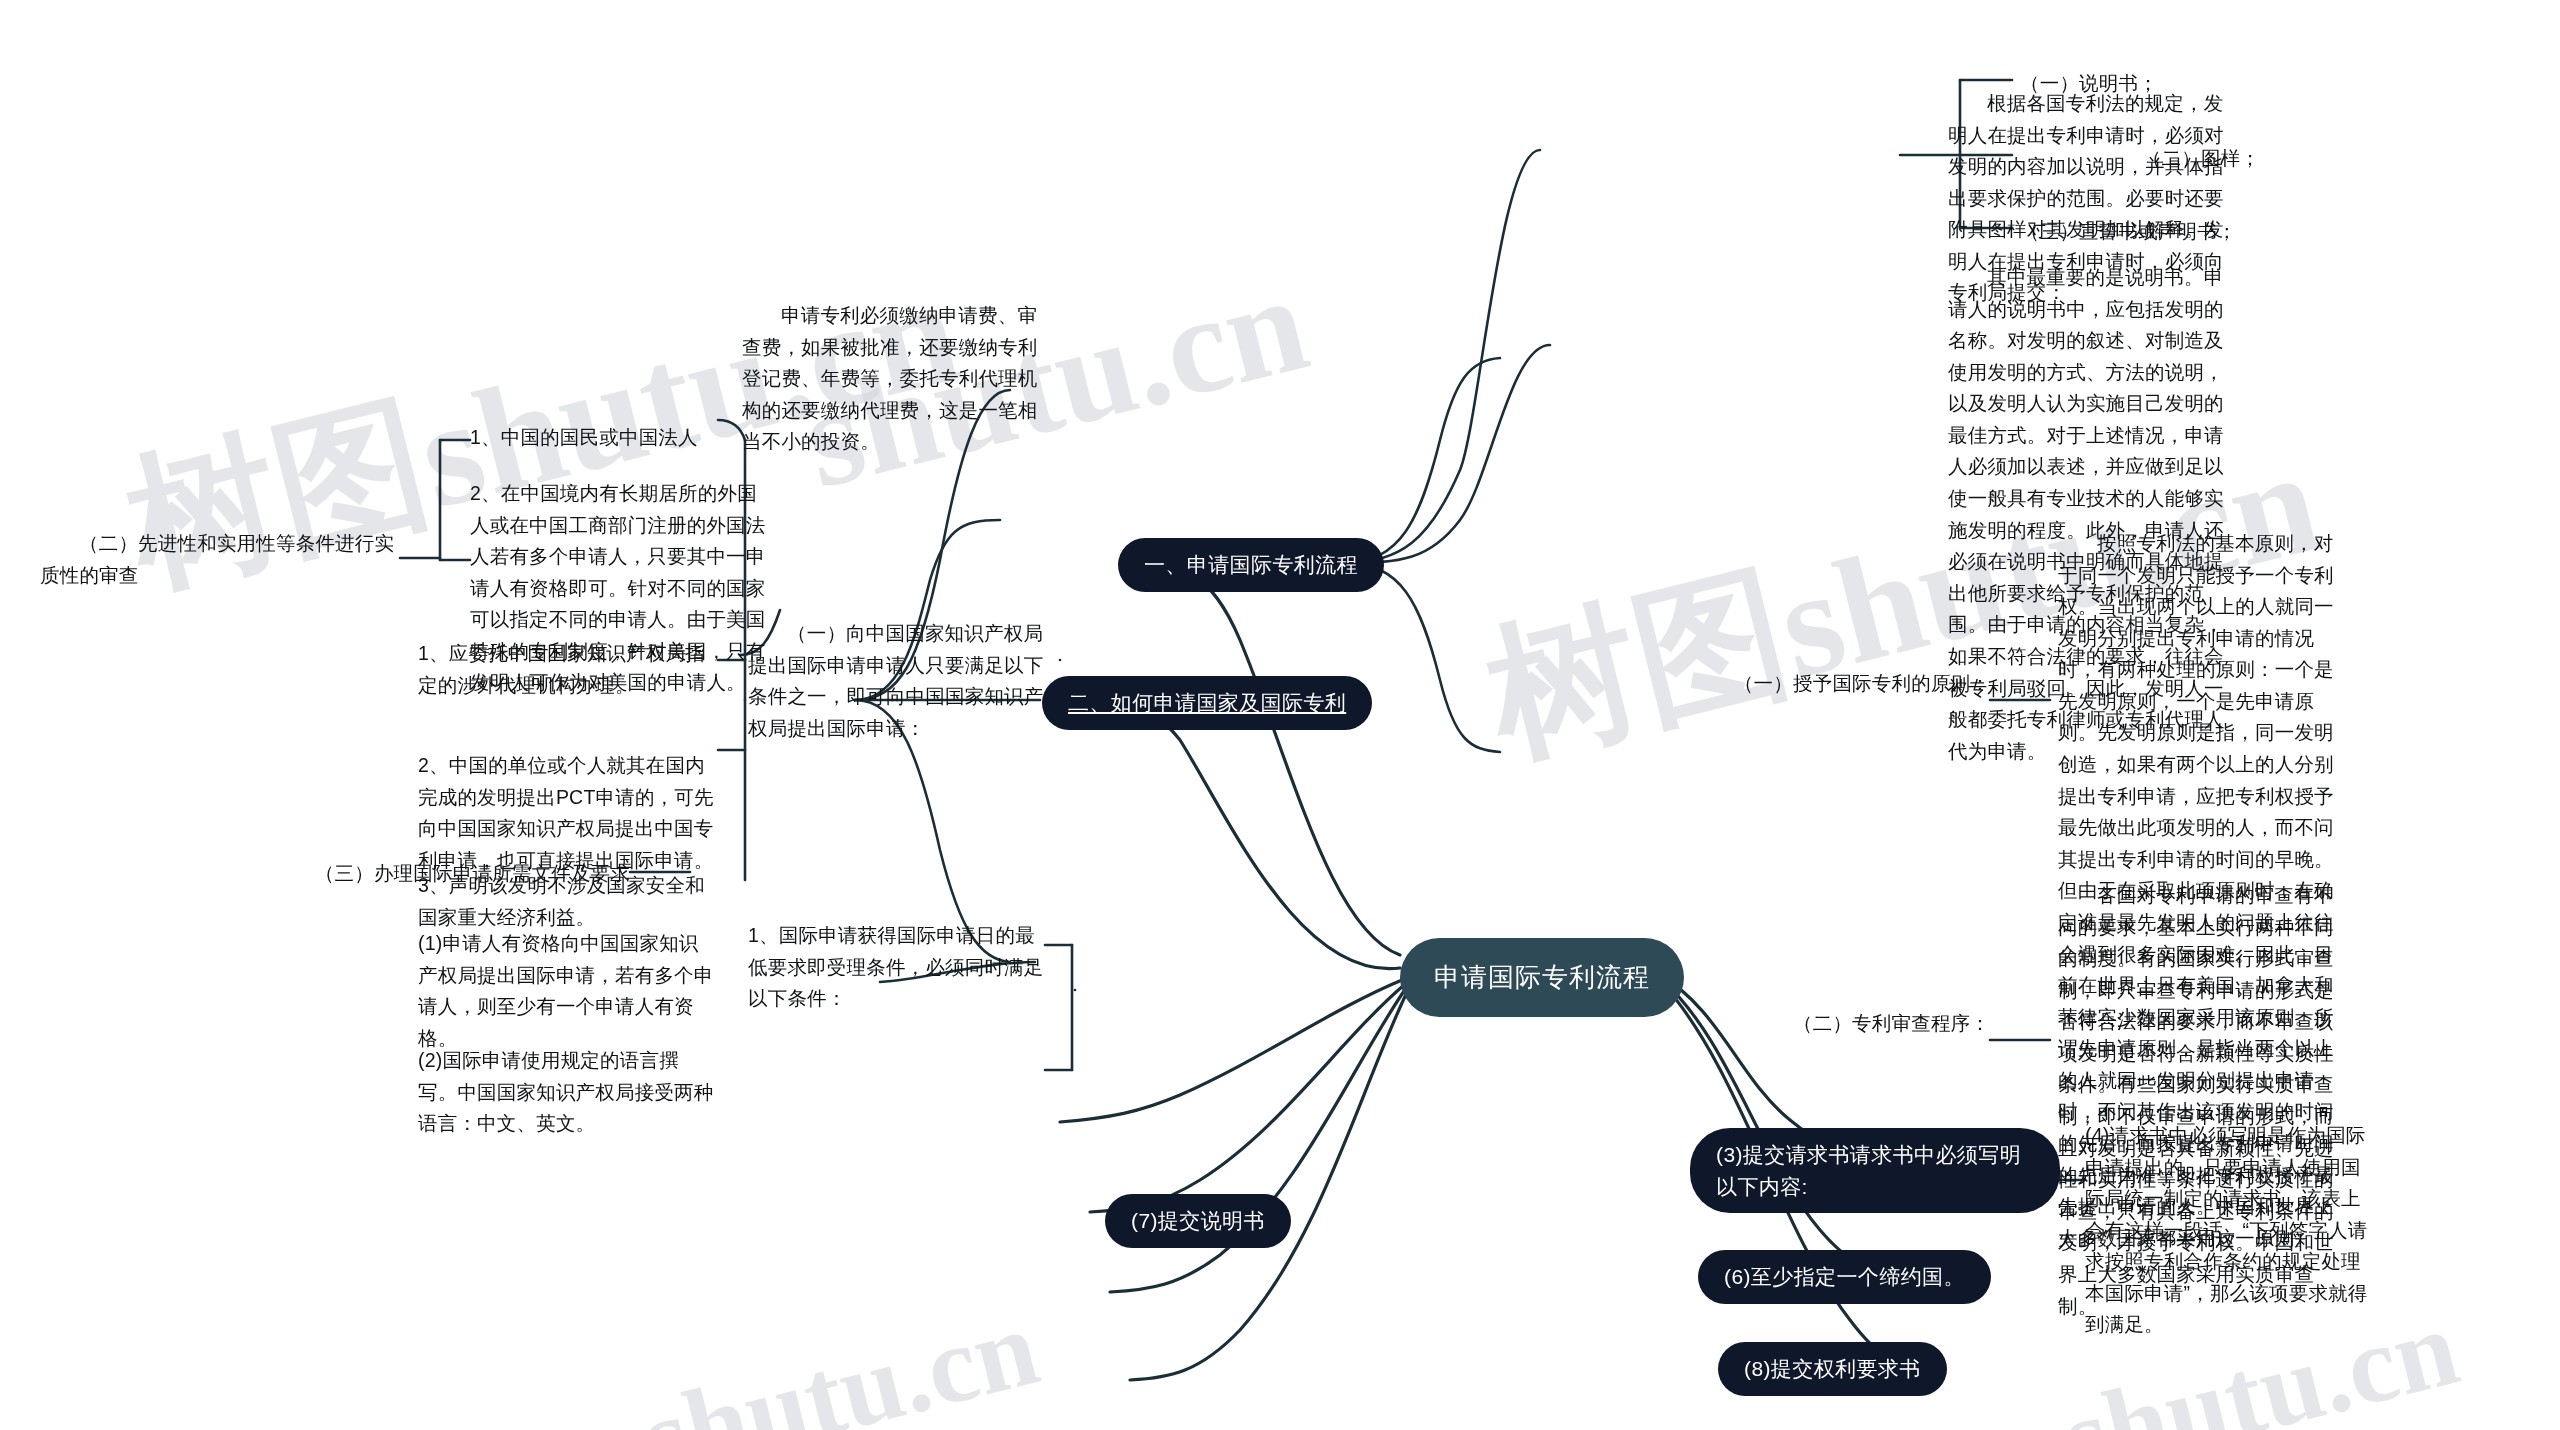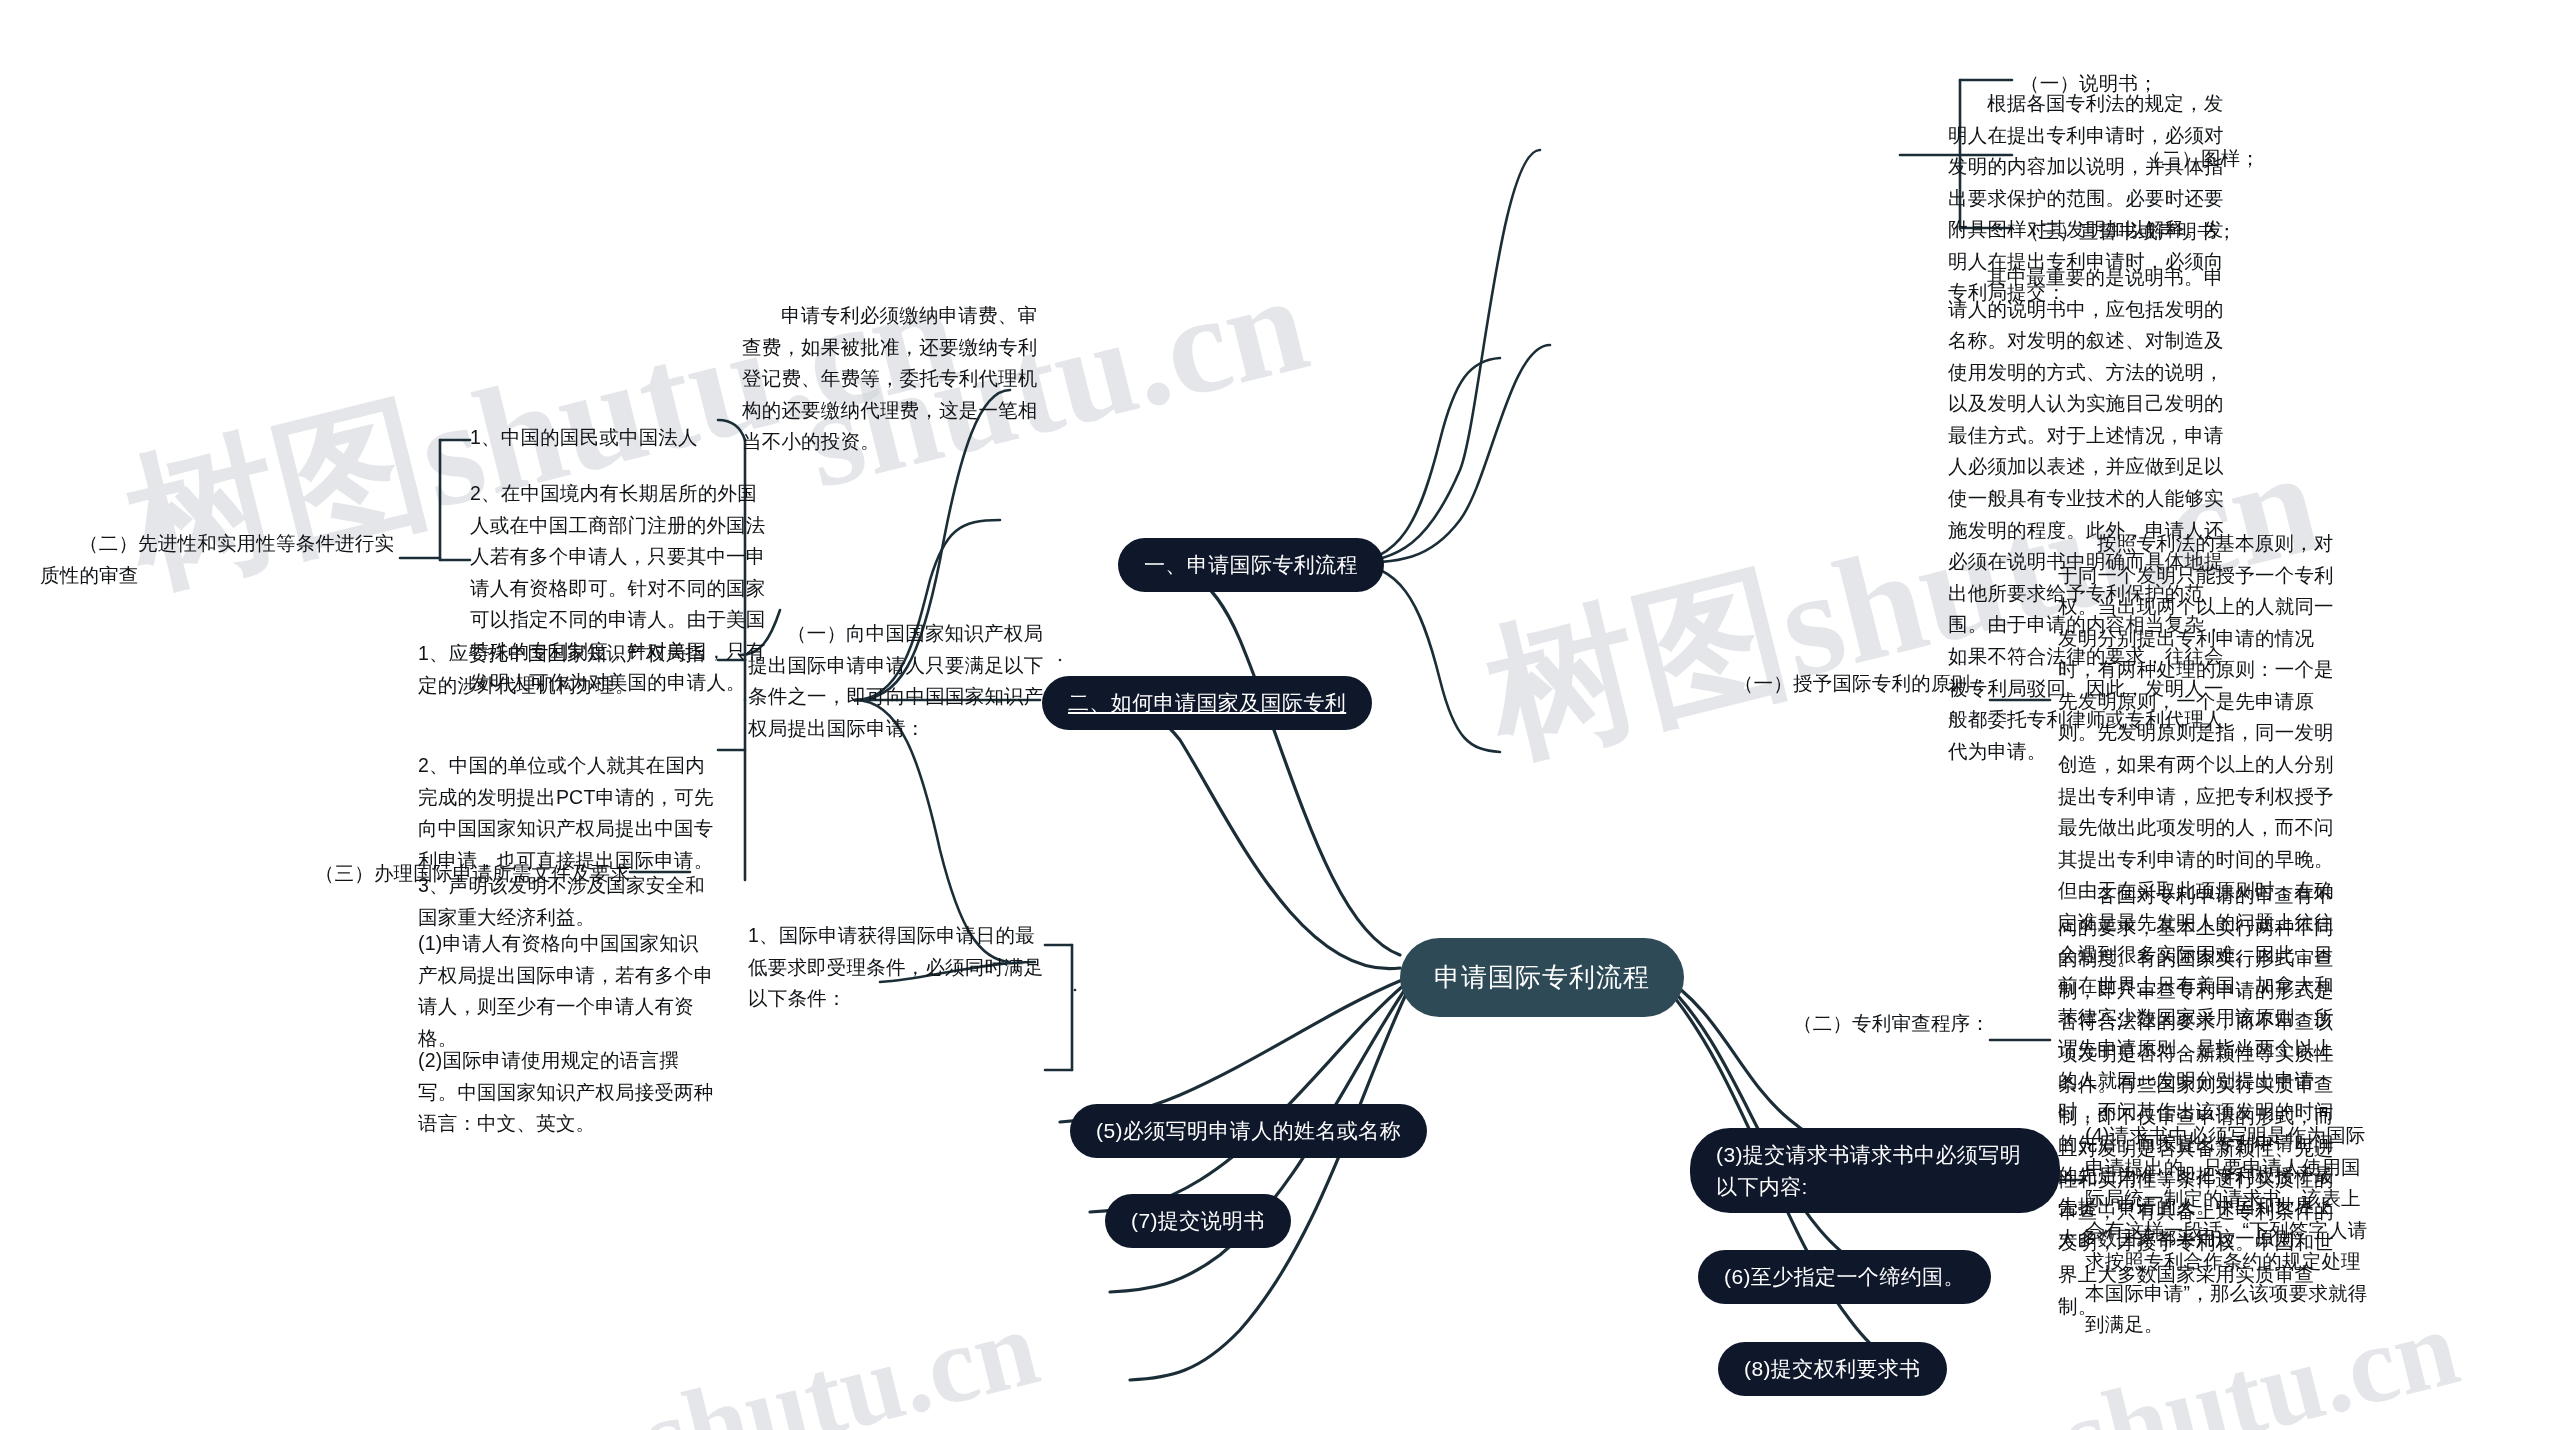--- a/index.html
+++ b/index.html
@@ -210,23 +210,20 @@
   <div class="node txt" style="left:748px;top:920px;width:300px;">
     <span>1、国际申请获得国际申请日的最低要求即受理条件，必须同时满足以下条件：</span>
   </div>
   <div class="node txt" style="left:418px;top:928px;width:300px;">
     <span>(1)申请人有资格向中国国家知识产权局提出国际申请，若有多个申请人，则至少有一个申请人有资格。</span>
   </div>
   <div class="node txt" style="left:418px;top:1045px;width:300px;">
     <span>(2)国际申请使用规定的语言撰写。中国国家知识产权局接受两种语言：中文、英文。</span>
   </div>
 
-  <div class="node pill teal" style="left:1070px;top:1104px;">
-    <span>(5)必须写明申请人的姓名或名称</span>
-  </div>
   <div class="node pill teal" style="left:1105px;top:1194px;">
     <span>(7)提交说明书</span>
   </div>
   <div class="node pill teal wrap" style="left:1690px;top:1128px;width:370px;">
     <span>(3)提交请求书请求书中必须写明以下内容:</span>
   </div>
   <div class="node txt" style="left:2085px;top:1120px;width:290px;">
     <span>(4)请求书中必须写明是作为国际申请提出的，只要申请人使用国际局统一制定的请求书，该表上会有这样一段话，“下列签字人请求按照专利合作条约的规定处理本国际申请”，那么该项要求就得到满足。</span>
   </div>
   <div class="node pill teal" style="left:1698px;top:1250px;">

